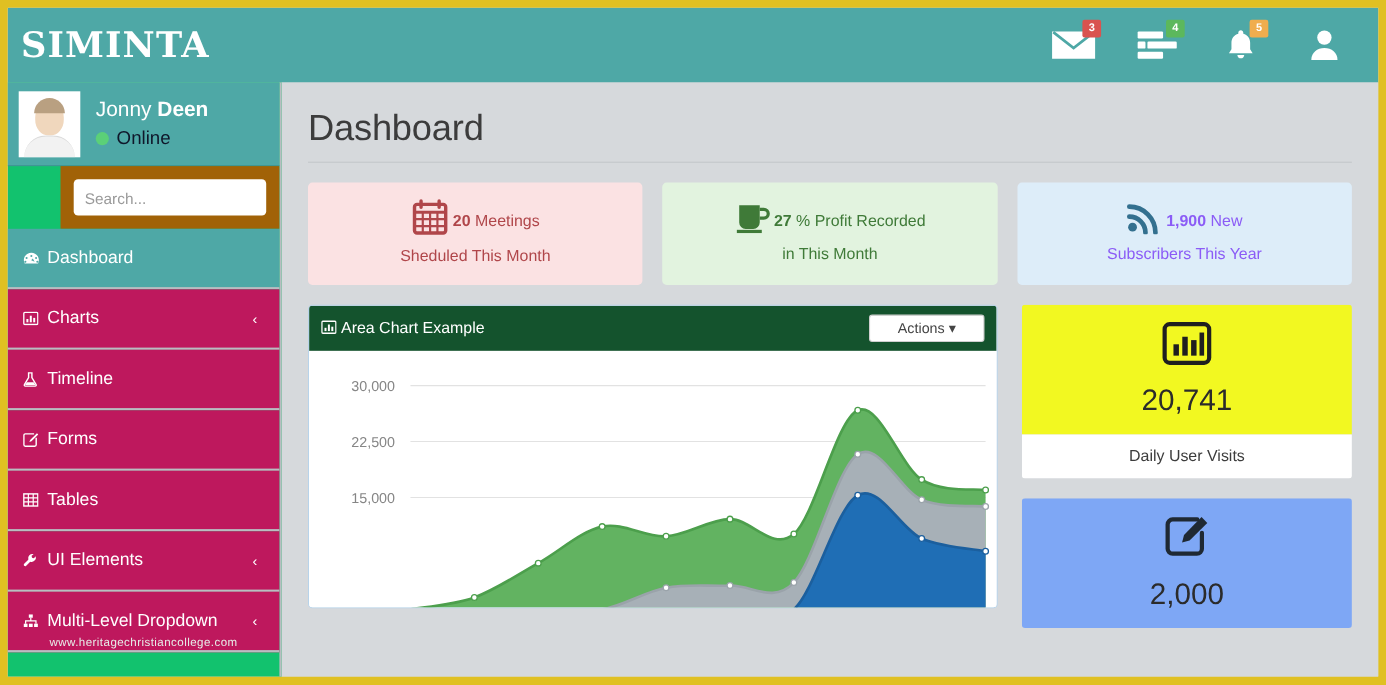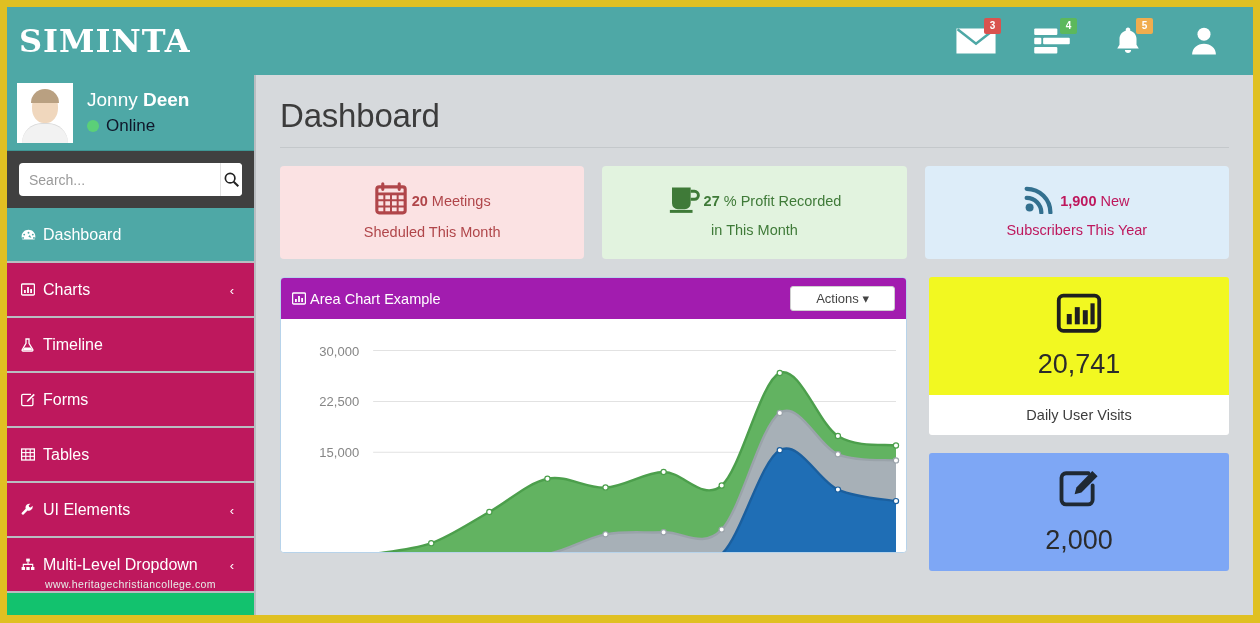--- a/index.html
+++ b/index.html
@@ -91,21 +91,21 @@
     background: #f2f2f2; border-top: 1px solid #dadada;
   }
   .profile-name { color: #ffffff; font-size: 19px; line-height: 1.2; }
   .profile-name b { font-weight: bold; }
   .profile-status {
     color: #0f172a; font-size: 17px; margin-top: 4px;
     display: flex; align-items: center; gap: 7px;
   }
   .dot-online { width: 12px; height: 12px; border-radius: 50%; background: #5bd078; display:inline-block; }
 
-  .search-row { padding: 12px 12px; background: #404040; }
+  .search-row { padding: 12px 12px; background: #a16207; margin-left: 48px; }
   .search-box {
     display: flex; align-items: stretch;
     background: #ffffff; border-radius: 4px; overflow: hidden;
     height: 33px;
   }
   .search-box input {
     border: 0; outline: none; flex: 1;
     padding: 0 10px; font-size: 14px; color: #555;
     font-family: "Liberation Sans", sans-serif;
     background: transparent;
@@ -168,35 +168,35 @@
     height: 93px;
     display: flex; flex-direction: column;
     align-items: center; justify-content: center;
     text-align: center; line-height: 1.45;
     font-size: 14.5px;
   }
   .icard .line1 { display: flex; align-items: center; gap: 4px; }
   .icard .line1 b { font-weight: bold; }
   .icard.red { background: #fbe2e3; color: #b0464a; text-align: right; }
   .icard.green { background: #e2f3df; color: #3f7a38; }
-  .icard.blue { background: #ddedf9; color: #be185d; }
+  .icard.blue { background: #ddedf9; color: #8b5cf6; }
   .icard.yellow { background: #fcf6dd; color: #8a6d2f; }
 
   
   .panel-row { display: flex; gap: 22px; margin-top: 18px; }
   .panel {
     flex: 1;
     background: #ffffff;
     border: 1px solid #b7d3ea;
     border-radius: 4px;
     overflow: hidden;
     height: 276px;
   }
   .panel-head {
-    background: #a21caf;
+    background: #14532d;
     color: #ffffff;
     height: 41px;
     display: flex; align-items: center; justify-content: space-between;
     padding: 0 11px;
     font-size: 14.5px;
   }
   .panel-head .ph-left { display: flex; align-items: center; gap: 4px; }
   .actions-btn {
     background: #ffffff; color: #444;
     border: 1px solid #cfcfcf; border-radius: 3px;

